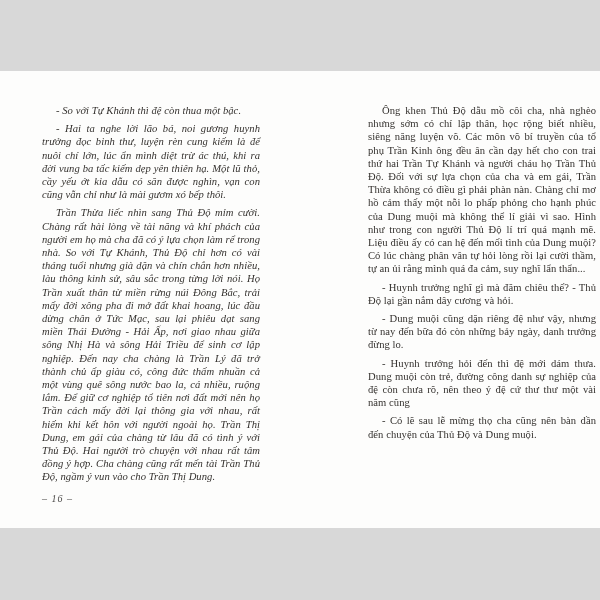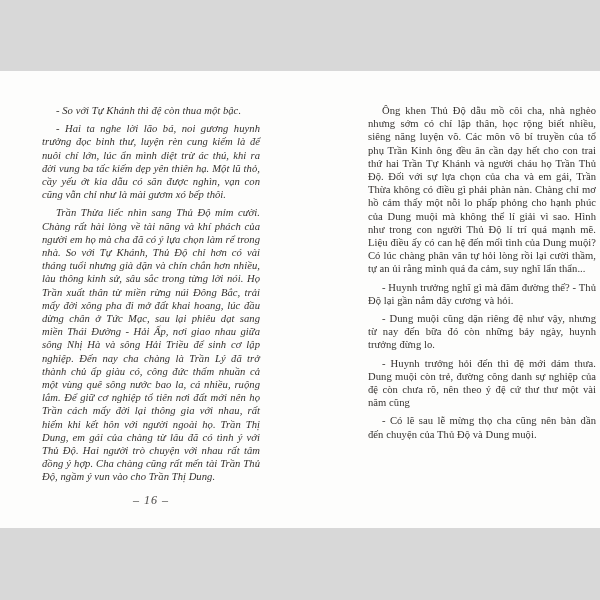--- a/index.html
+++ b/index.html
@@ -37,22 +37,21 @@
     color: #34312e;
     text-align: justify;
     text-indent: 14px;
     letter-spacing: 0.05px;
   }
   .page-number {
     position: absolute;
     top: 389px;
     left: 0;
     width: 100%;
-    text-align: center;
-    font-size: 12px;
+    font-size: 10px;
     color: #4c4a48;
     letter-spacing: 1px;
   }
 </style>
 </head>
 <body>
 
 <div class="stage">
   <div class="spread">
 
@@ -61,21 +60,21 @@
           <p>- So với Tự Khánh thì đệ còn thua một bậc.</p>
           <p>- Hai ta nghe lời lão bá, noi gương huynh trưởng đọc binh thư, luyện rèn cung kiếm là để nuôi chí lớn, lúc ẩn mình diệt trừ ác thú, khi ra đời vung ba tấc kiếm dẹp yên thiên hạ. Một lũ thỏ, cầy yếu ớt kia dẫu có săn được nghìn, vạn con cũng vẫn chỉ như là mài gươm xó bếp thôi.</p>
           <p>Trần Thừa liếc nhìn sang Thủ Độ mỉm cười. Chàng rất hài lòng về tài năng và khí phách của người em họ mà cha đã có ý lựa chọn làm rể trong nhà. So với Tự Khánh, Thủ Độ chỉ hơn có vài tháng tuổi nhưng già dặn và chín chắn hơn nhiều, làu thông kinh sử, sâu sắc trong từng lời nói. Họ Trần xuất thân từ miền rừng núi Đông Bắc, trải mấy đời xông pha đi mở đất khai hoang, lúc đầu dừng chân ở Tức Mạc, sau lại phiêu dạt sang miền Thái Đường - Hải Ấp, nơi giao nhau giữa sông Nhị Hà và sông Hải Triều để sinh cơ lập nghiệp. Đến nay cha chàng là Trần Lý đã trở thành chủ ấp giàu có, công đức thấm nhuần cả một vùng quê sông nước bao la, cá nhiều, ruộng lắm. Để giữ cơ nghiệp tổ tiên nơi đất mới nên họ Trần cách mấy đời lại thông gia với nhau, rất hiếm khi kết hôn với người ngoài họ. Trần Thị Dung, em gái của chàng từ lâu đã có tình ý với Thủ Độ. Hai người trò chuyện với nhau rất tâm đồng ý hợp. Cha chàng cũng rất mến tài Trần Thủ Độ, ngầm ý vun vào cho Trần Thị Dung.</p>
         </div>
       <div class="page-number">– 16 –</div>
     </div>
 
     <div class="page page-right">
       <div class="page-text">
           <p>Ông khen Thủ Độ dẫu mồ côi cha, nhà nghèo nhưng sớm có chí lập thân, học rộng biết nhiều, siêng năng luyện võ. Các môn võ bí truyền của tổ phụ Trần Kinh ông đều ân cần dạy hết cho con trai thứ hai Trần Tự Khánh và người cháu họ Trần Thủ Độ. Đối với sự lựa chọn của cha và em gái, Trần Thừa không có điều gì phải phàn nàn. Chàng chỉ mơ hồ cảm thấy một nỗi lo phấp phỏng cho hạnh phúc của Dung muội mà không thể lí giải vì sao. Hình như trong con người Thủ Độ lí trí quá mạnh mẽ. Liệu điều ấy có can hệ đến mối tình của Dung muội? Có lúc chàng phân vân tự hỏi lòng rồi lại cười thầm, tự an ủi rằng mình quá đa cảm, suy nghĩ lẩn thẩn...</p>
-          <p>- Huynh trưởng nghĩ gì mà đăm đường thế? - Thủ Độ lại gần nắm dây cương và hỏi.</p>
-          <p>- Dung muội cũng dặn riêng đệ như vậy, nhưng từ nay đến bữa đó còn những bảy ngày, huynh trưởng đừng lo.</p>
+          <p>- Huynh trưởng nghĩ gì mà đăm chiêu thế? - Thủ Độ lại gần nắm dây cương và hỏi.</p>
+          <p>- Dung muội cũng dặn riêng đệ như vậy, nhưng từ nay đến bữa đó còn những bảy ngày, danh trưởng đừng lo.</p>
           <p>- Huynh trưởng hỏi đến thì đệ mới dám thưa. Dung muội còn trẻ, đường công danh sự nghiệp của đệ còn chưa rõ, nên theo ý đệ cứ thư thư một vài năm cũng</p>
           <p>- Có lẽ sau lễ mừng thọ cha cũng nên bàn dần đến chuyện của Thủ Độ và Dung muội.</p>
         </div>
     </div>
 
   </div>
 </div>
 
 </body></html>

